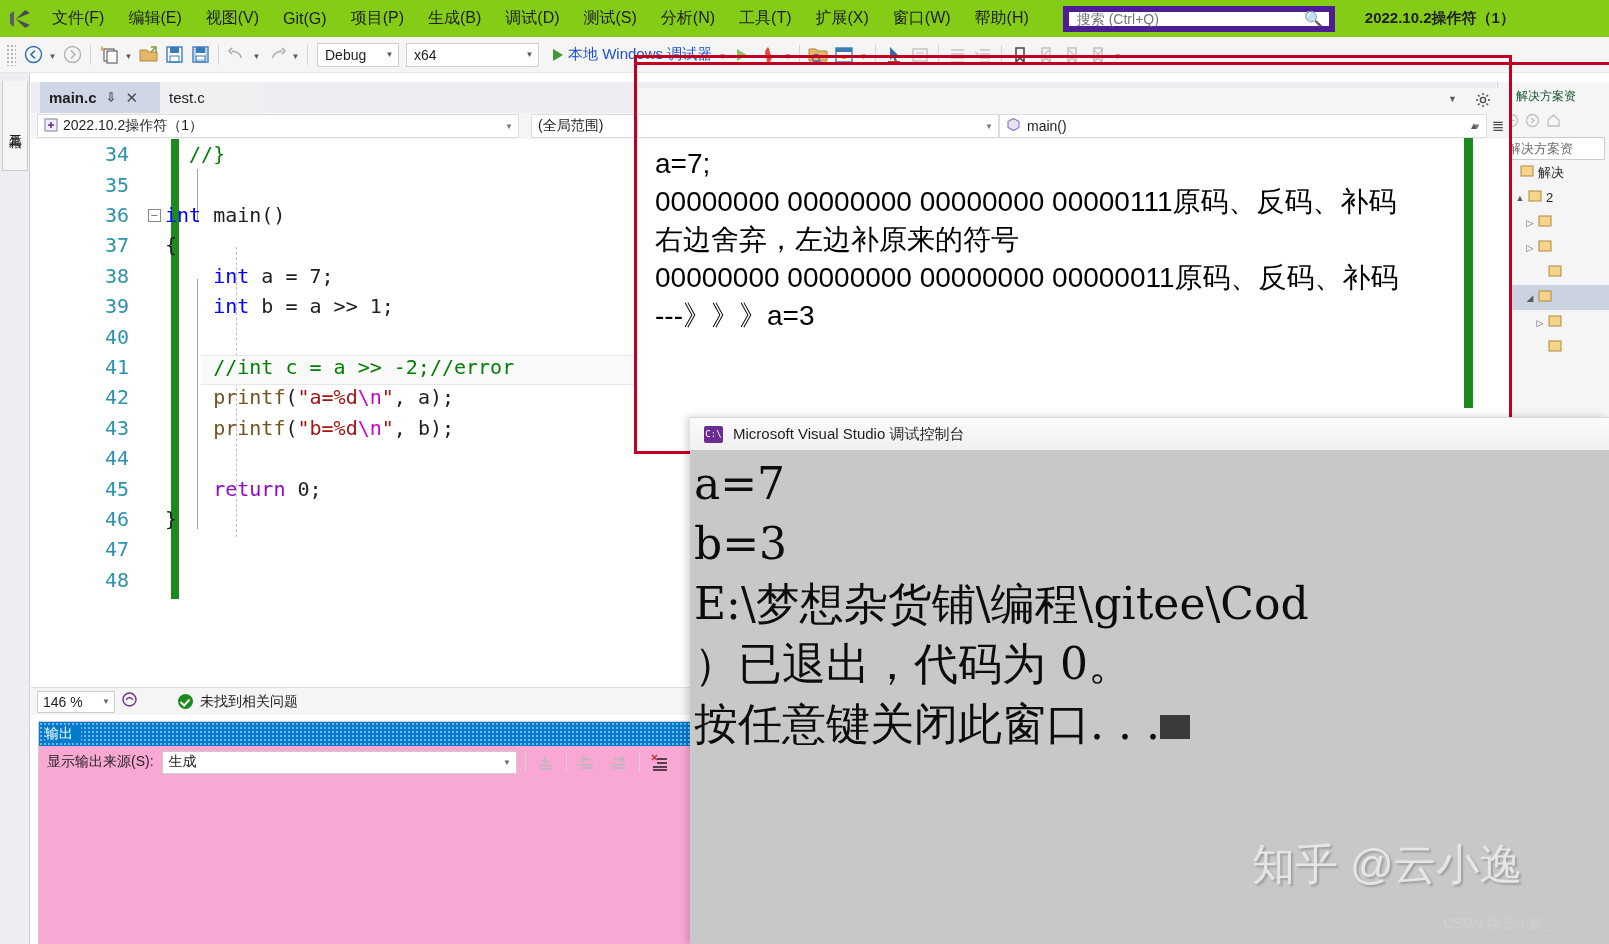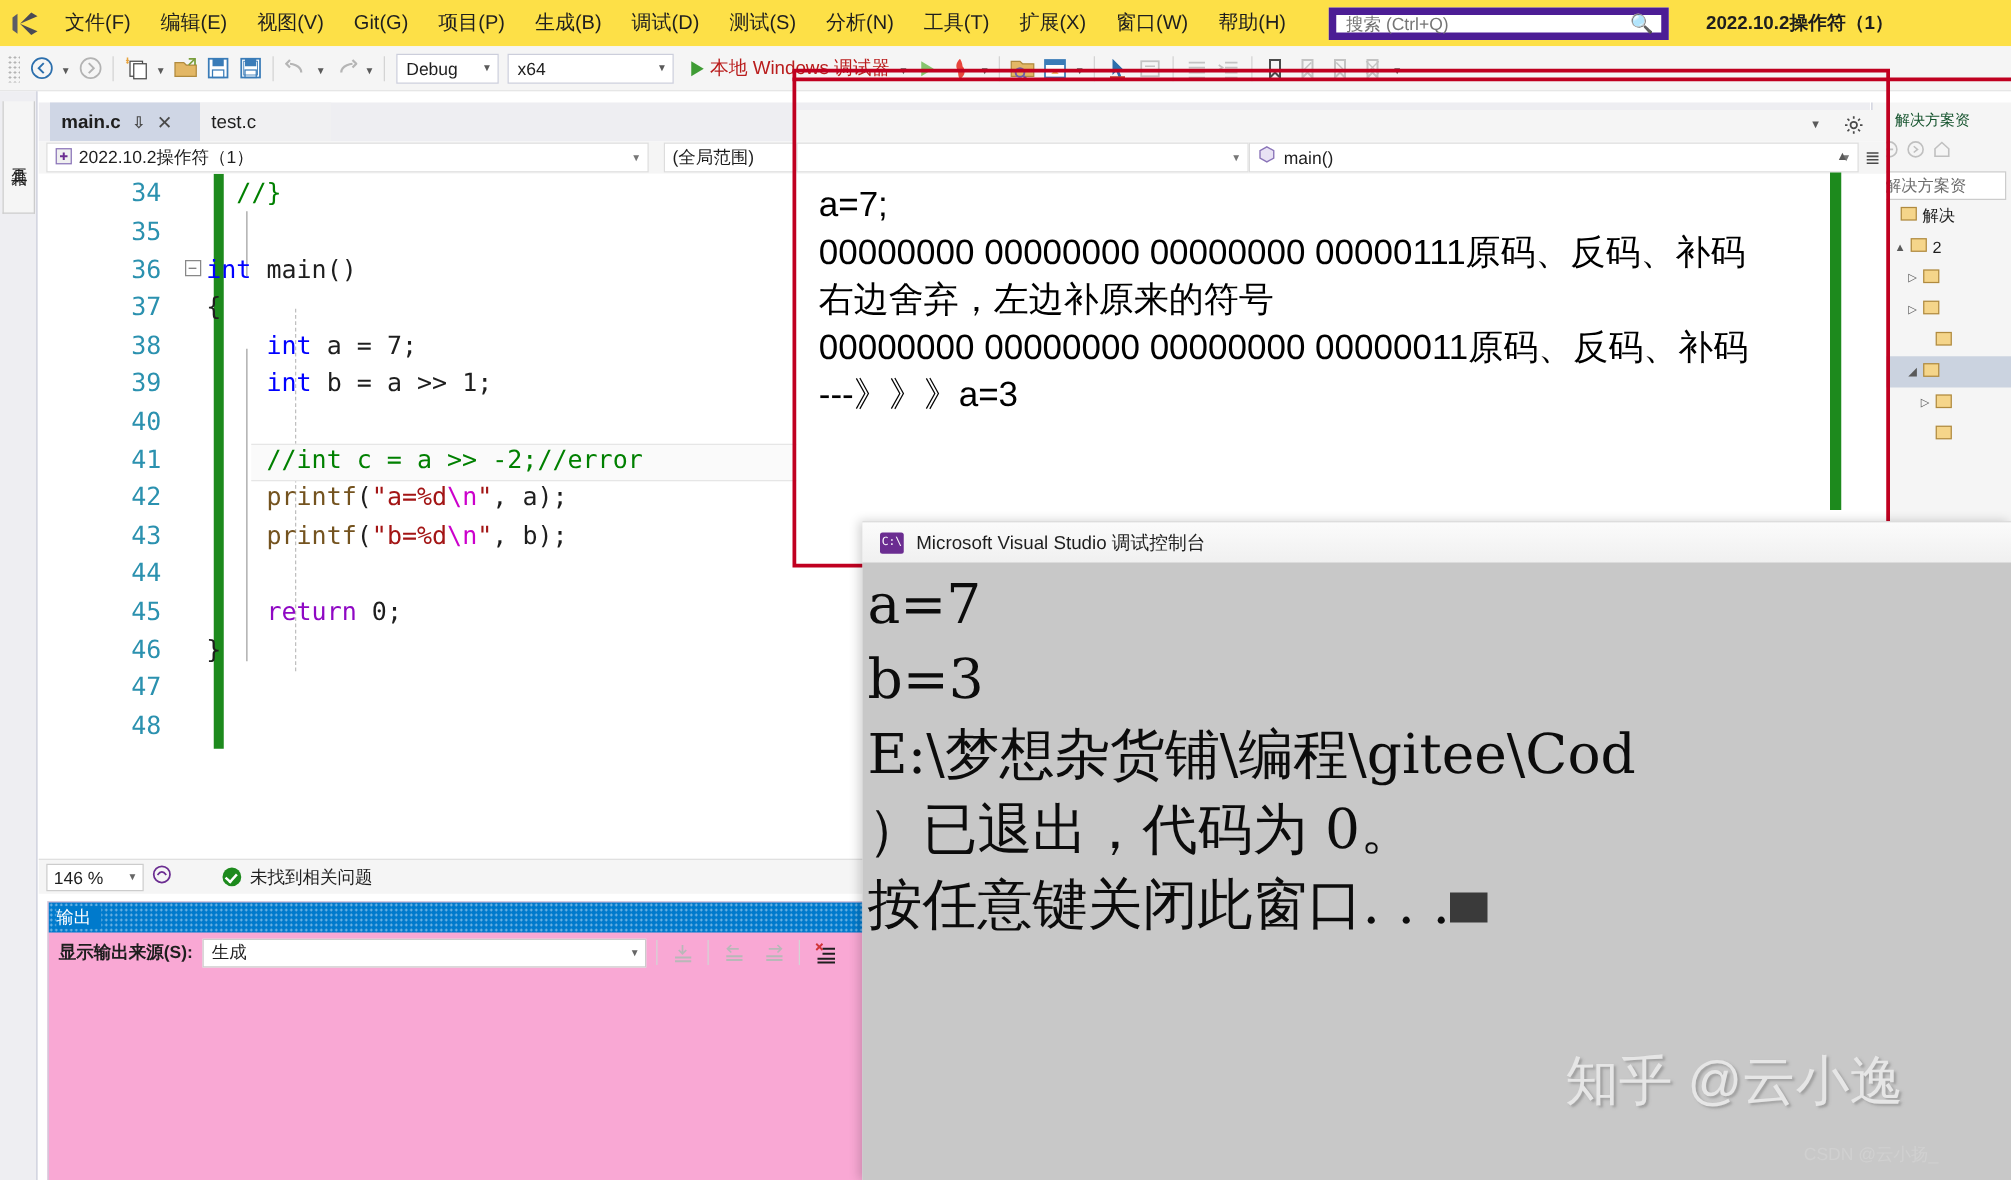--- a/index.html
+++ b/index.html
@@ -7,21 +7,21 @@
     width: 1609px; height: 944px;
     overflow: hidden;
     font-family: "Liberation Sans", "DejaVu Sans", sans-serif;
     background: #ffffff;
   }
   #root { position: relative; width: 1609px; height: 944px; }
 
   
   .menubar {
     position: absolute; left: 0; top: 0; width: 1609px; height: 37px;
-    background: #fde047; display: flex; align-items: center;
+    background: #84cc16; display: flex; align-items: center;
   }
   .vs-logo {
     width: 40px; height: 37px; display: flex; align-items: center; justify-content: center;
   }
   .vs-logo svg { display: block; }
   .menu-item {
     font-size: 16px; color: #1e1e1e; padding: 0 12px; height: 37px;
     display: flex; align-items: center; white-space: nowrap;
   }
   .search-box {
@@ -60,21 +60,21 @@
   .tb-sep { width: 1px; height: 20px; background: #d4d4d4; margin: 0 5px; }
   .combo {
     height: 24px; border: 1px solid #cccedb; background: #fff;
     display: flex; align-items: center; font-size: 14px; color: #1e1e1e;
     padding-left: 7px; position: relative;
   }
   .combo .cv { flex: 1; white-space: nowrap; overflow: hidden; }
   .combo .ca { width: 17px; text-align: center; color: #5a5a5a; font-size: 8px; }
   .run-btn {
     display: flex; align-items: center; height: 26px; padding: 0 4px;
-    font-size: 15px; color: #b91c1c; white-space: nowrap; justify-content: flex-end;
+    font-size: 15px; color: #1d4ed8; white-space: nowrap; justify-content: flex-end;
   }
   .tri-green { width: 0; height: 0; border-left: 10px solid #3f9c35;
     border-top: 6px solid transparent; border-bottom: 6px solid transparent; margin-right: 5px; }
   .tri-hollow { width: 0; height: 0; border-left: 10px solid #86c56e;
     border-top: 6px solid transparent; border-bottom: 6px solid transparent; }
 
   
   .left-rail {
     position: absolute; left: 0; top: 73px; width: 30px; height: 871px;
     background: #eeeef2; border-right: 1px solid #cccedb;
@@ -187,21 +187,21 @@
   .out-header {
     height: 24px; background: #007acc; display: flex; align-items: center;
     color: #fff; font-size: 14px; padding-left: 6px;
     background-image: radial-gradient(rgba(255,255,255,.45) 1px, transparent 1px);
     background-size: 4px 4px; background-position: 40px 0;
   }
   .out-header .lbl { background: #007acc; padding-right: 8px; }
   .out-toolbar {
     height: 32px; display: flex; align-items: center; padding-left: 8px; gap: 8px;
   }
-  .out-toolbar .lab { font-size: 14px; color: #1e1e1e; white-space: nowrap; font-weight: bold; }
+  .out-toolbar .lab { font-size: 14px; color: #1e1e1e; white-space: nowrap; }
   .out-combo {
     width: 355px; height: 23px; background: #fff; border: 1px solid #ccc;
     display: flex; align-items: center; font-size: 14px; padding-left: 6px; color: #1e1e1e;
   }
   .out-combo .oa { margin-left: auto; width: 17px; text-align: center; font-size: 8px; color: #666; }
   .ot-sep { width: 1px; height: 20px; background: #d4d4d4; }
   .ot-ico { width: 24px; height: 24px; display: flex; align-items: center; justify-content: center; }
 
   
   .solexp {

